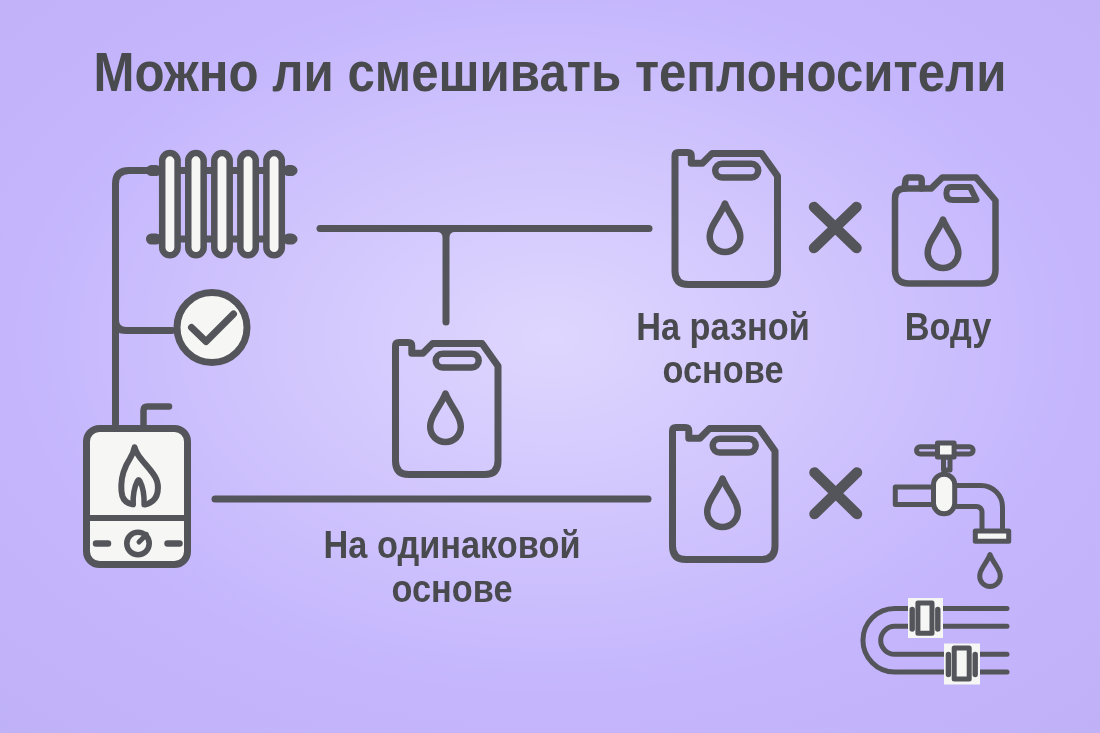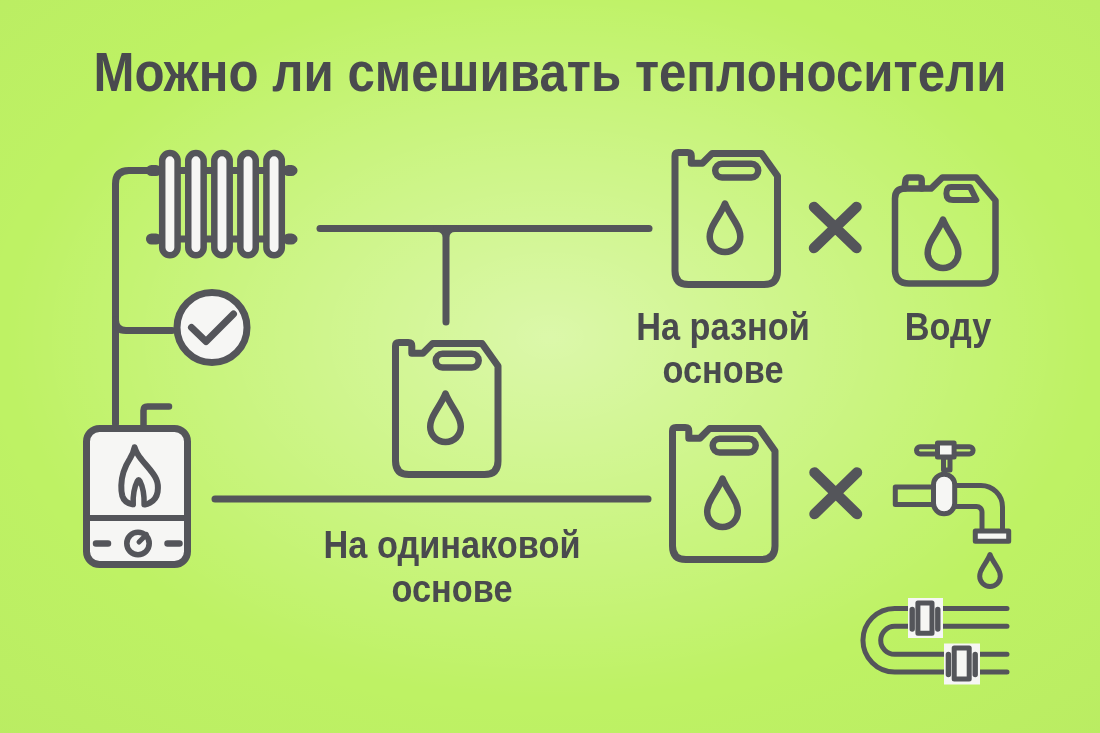--- a/index.html
+++ b/index.html
@@ -1,17 +1,17 @@
 <!DOCTYPE html>
 <html><head>
 <meta charset="utf-8">
 <style>
   html,body{margin:0;padding:0;}
   body{width:1100px;height:733px;overflow:hidden;background:#f5f5f3;font-family:"Liberation Sans",sans-serif;}
-  .canvas{position:relative;width:1100px;height:733px;background:#bef264;}
+  .canvas{position:relative;width:1100px;height:733px;background:#c4b5fd;}
   .vignette{position:absolute;inset:0;background:radial-gradient(ellipse 90% 90% at 50% 46%, rgba(255,255,255,0.45) 0%, rgba(255,255,255,0) 55%, rgba(60,60,55,0.05) 100%);pointer-events:none;}
   svg.art{position:absolute;left:0;top:0;}
   .txt{position:absolute;color:#494a4e;text-align:center;transform-origin:50% 50%;}
   .title{left:0;top:45px;width:1100px;font-size:55px;font-weight:bold;line-height:55px;transform:scaleX(0.895);}
   .lbl{font-size:39px;font-weight:bold;line-height:43px;transform:scaleX(0.88);}
   .lbl-diff{left:563px;top:305px;width:320px;}
   .lbl-water{left:818px;top:305px;width:260px;}
   .lbl-same{left:292px;top:523px;width:320px;line-height:44px;}
 </style>
 </head>

